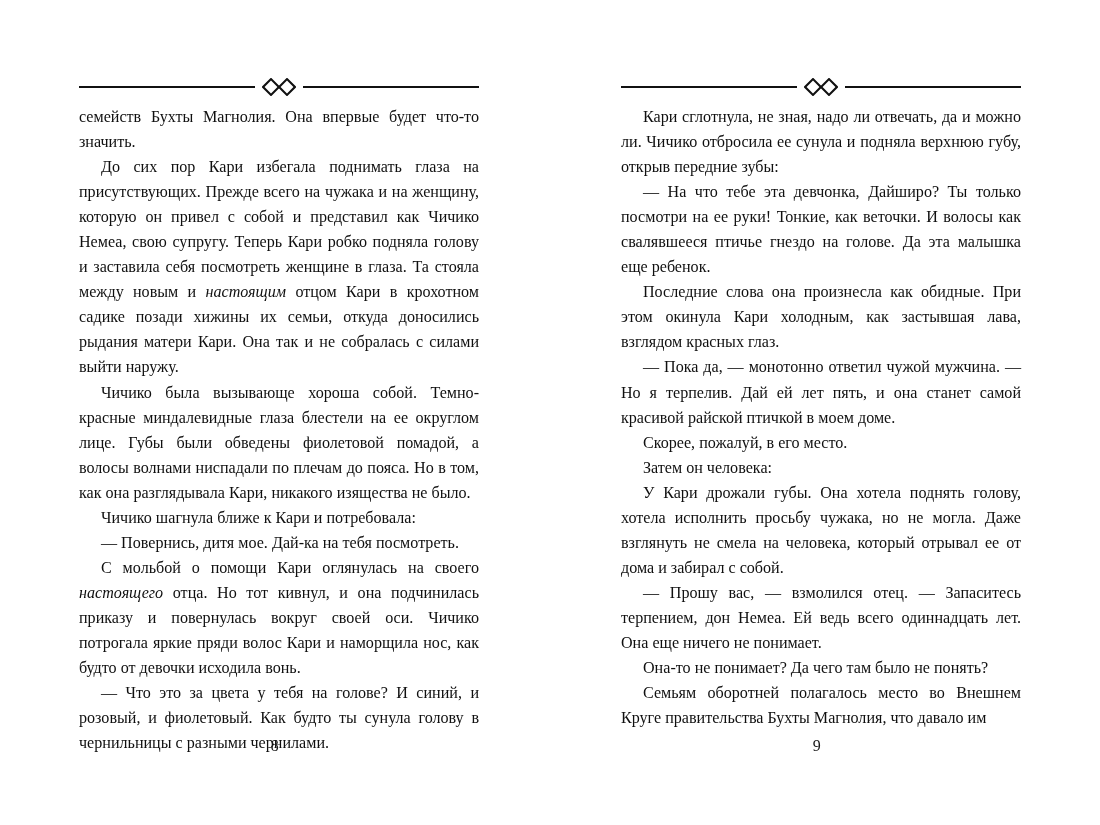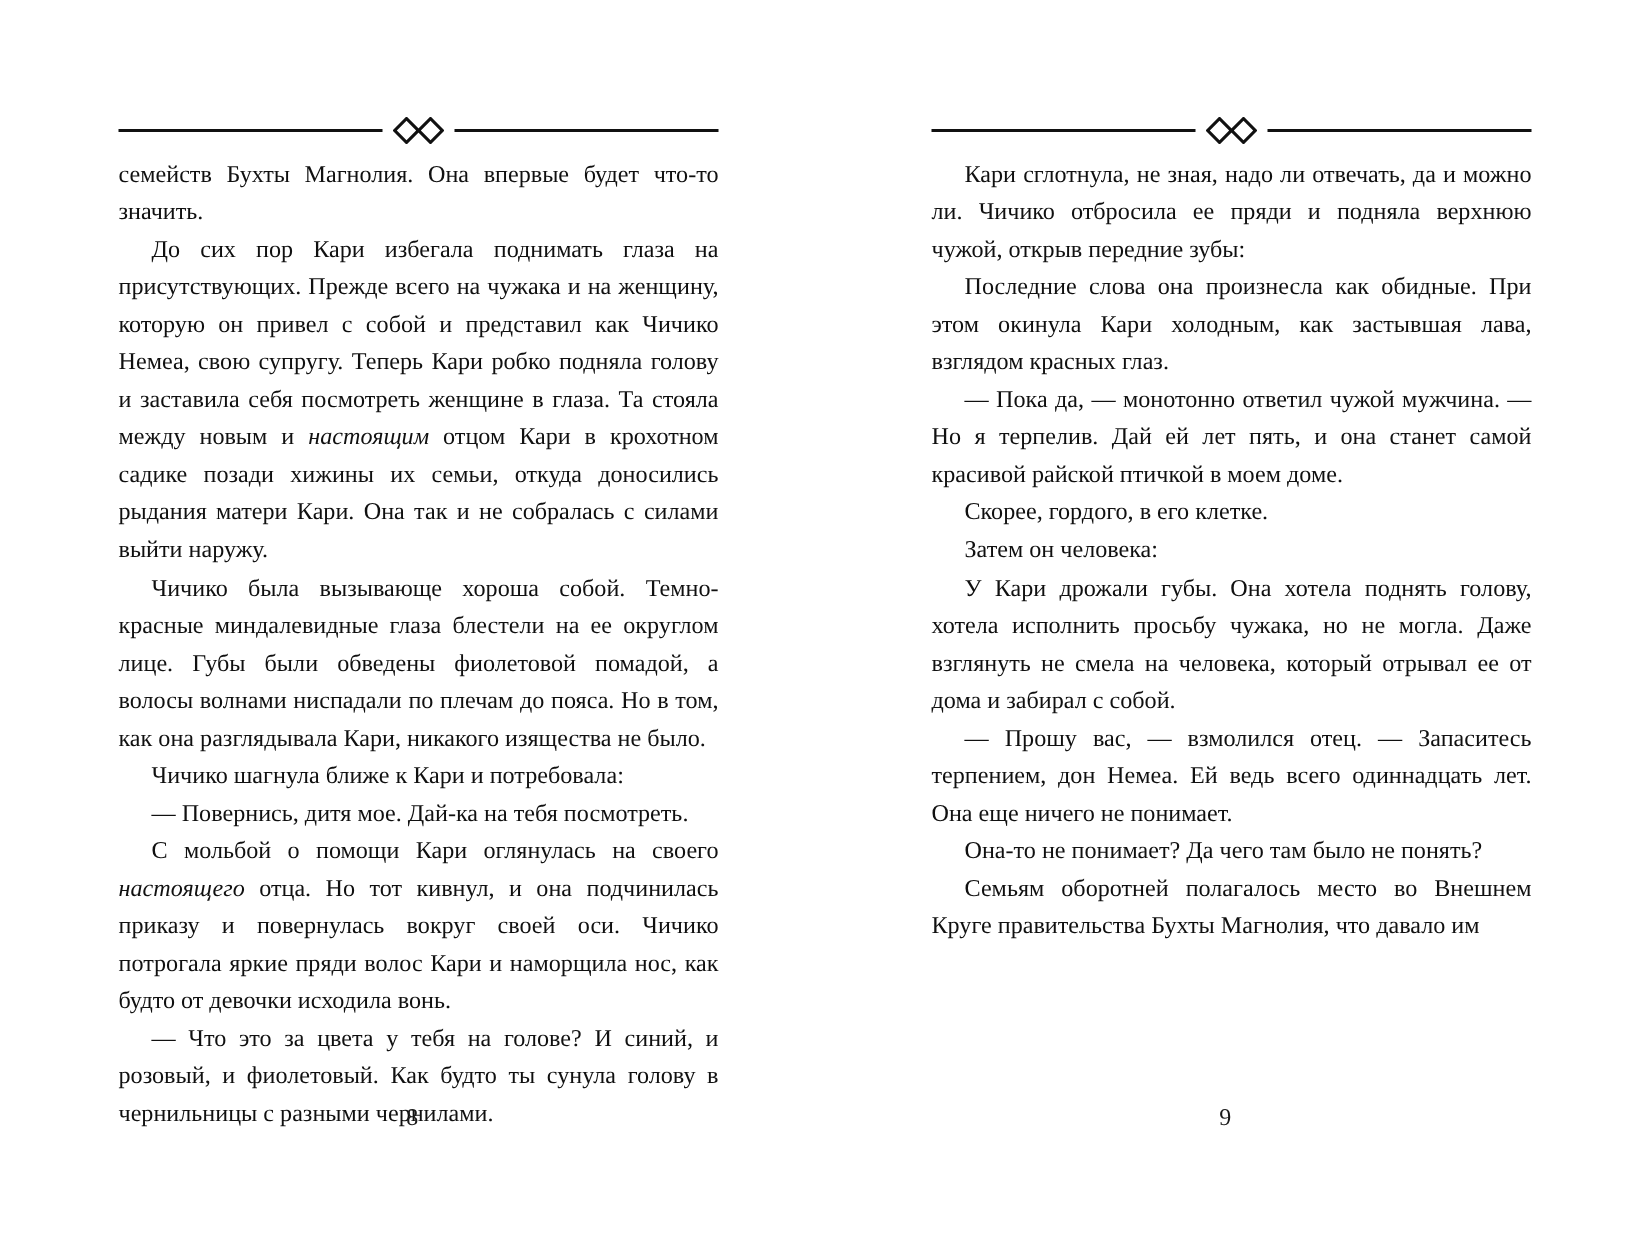--- a/index.html
+++ b/index.html
@@ -135,24 +135,25 @@
       <svg class="ornament" viewBox="0 0 34 18">
         <g fill="none" stroke="#111111" stroke-width="2.1">
           <rect x="3.4" y="3.4" width="11.2" height="11.2" transform="rotate(45 9 9)"></rect>
           <rect x="19.4" y="3.4" width="11.2" height="11.2" transform="rotate(45 25 9)"></rect>
         </g>
       </svg>
       <div class="rule-seg"></div>
     </div>
 
     <div class="column">
-        <p>Кари сглотнула, не зная, надо ли отвечать, да и можно ли. Чичико отбросила ее пряди и подняла верхнюю чужой, открыв передние зубы:</p>
+        <p>Кари сглотнула, не зная, надо ли отвечать, да и можно ли. Чичико отбросила ее сунула и подняла верхнюю губу, открыв передние зубы:</p>
+        <p>— На что тебе эта девчонка, Дайширо? Ты только посмотри на ее руки! Тонкие, как веточки. И волосы как свалявшееся птичье гнездо на голове. Да эта малышка еще ребенок.</p>
         <p>Последние слова она произнесла как обидные. При этом окинула Кари холодным, как застывшая лава, взглядом красных глаз.</p>
         <p>— Пока да, — монотонно ответил чужой мужчина. — Но я терпелив. Дай ей лет пять, и она станет самой красивой райской птичкой в моем доме.</p>
-        <p>Скорее, гордого, в его клетке.</p>
+        <p>Скорее, пожалуй, в его место.</p>
         <p>Затем он человека:</p>
         <p>У Кари дрожали губы. Она хотела поднять голову, хотела исполнить просьбу чужака, но не могла. Даже взглянуть не смела на человека, который отрывал ее от дома и забирал с собой.</p>
         <p>— Прошу вас, — взмолился отец. — Запаситесь терпением, дон Немеа. Ей ведь всего одиннадцать лет. Она еще ничего не понимает.</p>
         <p>Она-то не понимает? Да чего там было не понять?</p>
         <p>Семьям оборотней полагалось место во Внешнем Круге правительства Бухты Магнолия, что давало им</p>
       </div>
 
     <div class="folio">9</div>
   </div>
 

